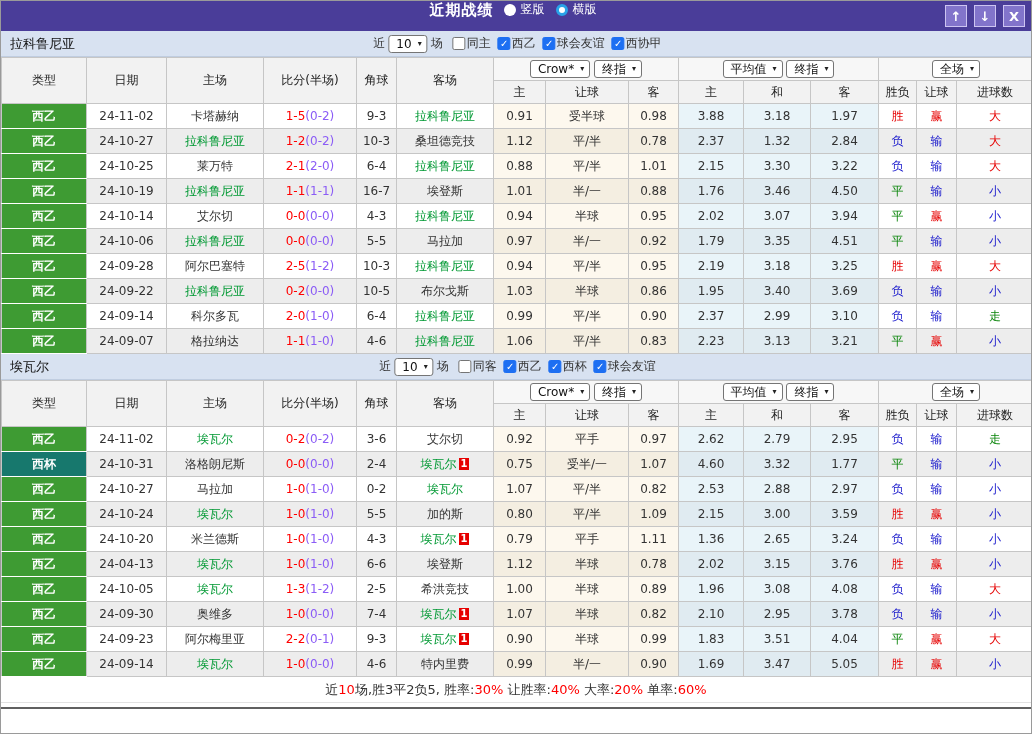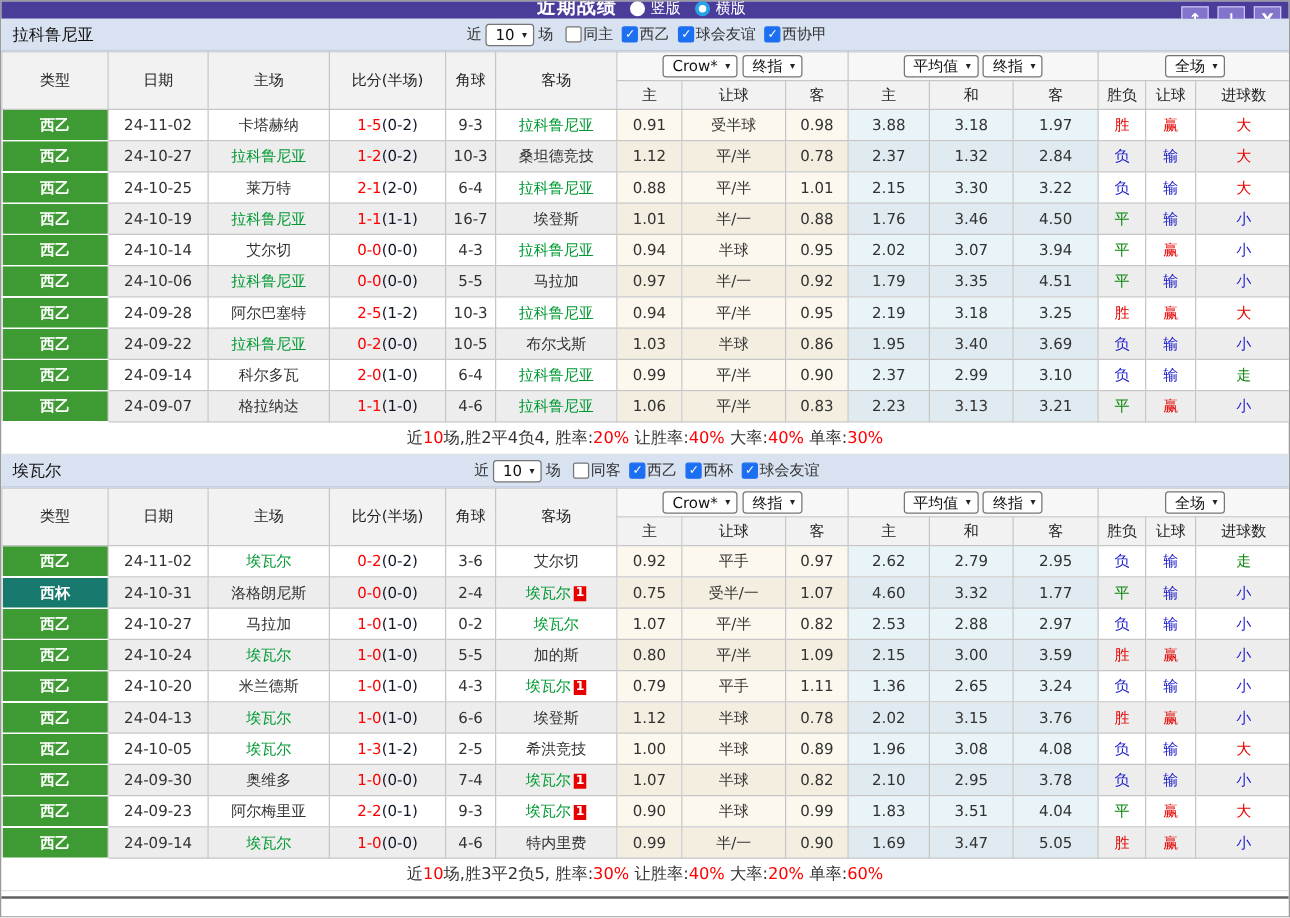--- a/index.html
+++ b/index.html
@@ -1,18 +1,18 @@
 <!DOCTYPE html>
 <html style="--titlebar: #4a3d99; --hl: #009933;"><head>
 <meta charset="utf-8">
 <style>
   html,body{margin:0;padding:0;background:#fff;font-family:"DejaVu Sans","Liberation Sans",sans-serif;}
   .window{width:1032px;height:734px;box-sizing:border-box;border:1px solid #9a9a9a;overflow:hidden;background:#fff;}
   
-  .titlebar{height:14px;background:var(--titlebar,#4a3d99);position:relative;display:flex;align-items:flex-end;justify-content:center;}
+  .titlebar{height:30px;background:var(--titlebar,#4a3d99);position:relative;display:flex;align-items:flex-start;justify-content:center;}
   .title{color:#fff;font-size:15px;font-weight:bold;letter-spacing:1px;}
   .radio-group{display:inline-flex;align-items:center;margin-left:10px;gap:5px;}
   .radio{width:12px;height:12px;border-radius:50%;background:#fff;display:inline-block;box-sizing:border-box;}
   .radio.ring{border:3.5px solid #29a3e8;}
   .rlbl{color:#fff;font-size:12px;margin-right:6px;}
   .win-buttons{position:absolute;right:6px;top:4px;display:flex;gap:7px;}
   .wbtn{width:22px;height:22px;background:#8274cb;border:1px solid #cdc4f2;color:#fff;display:flex;align-items:center;justify-content:center;font-size:13px;font-weight:bold;cursor:pointer;box-sizing:border-box;}
   
   .controls{height:25px;background:#d8e2f1;position:relative;display:flex;align-items:center;border-bottom:1px solid #c0cde0;}
   .team-name{margin-left:9px;font-size:13px;color:#111;}
@@ -32,21 +32,21 @@
   tbody td{height:25px;color:#333;background:#fff;}
   tbody tr:nth-child(even) td{background:#ededed;}
   tbody td.odds{background:#fdf8ee;}
   tbody tr:nth-child(even) td.odds{background:#f4eee1;}
   tbody td.avg{background:#e9f4f9;}
   tbody tr:nth-child(even) td.avg{background:#e0ebf1;}
   td.col-type{color:#fff;border-color:#fff #c6c6c6 #fff #c6c6c6;font-weight:bold;}
   tbody tr:nth-child(even) td.col-type{background:inherit;}
   .self{color:var(--hl,#009933);}
   .score{color:#ff0000;}
-  .half{color:#0f172a;}
+  .half{color:#8b5cf6;}
   .rc{display:inline-block;background:#e60000;color:#fff;font-size:10px;font-weight:bold;padding:0 2px;margin-left:2px;line-height:12px;vertical-align:1px;}
   .summary{height:25px;line-height:25px;text-align:center;font-size:13px;color:#333;white-space:pre;border-bottom:1px solid #e2e2e2;}
   .summary .red{color:#ff0000;}
   .footer{height:11px;}
   .footer .rule{border-top:2px solid #606060;margin-top:4px;}
 </style>
 </head>
 <body>
 
 <div class="window">
@@ -337,21 +337,20 @@
             <td class="odds">0.83</td>
             <td class="avg">2.23</td>
             <td class="avg">3.13</td>
             <td class="avg">3.21</td>
             <td class="res" style="color: rgb(10, 133, 10);">平</td>
             <td class="res" style="color: rgb(230, 0, 0);">赢</td>
             <td class="res" style="color: rgb(23, 23, 204);">小</td>
           </tr>
         </tbody>
     </table>
-    <div class="summary" id="summary-0"><span>近</span><span class="red">10</span><span>场,胜2平4负4, 胜率:</span><span class="red">20%</span><span> 让胜率:</span><span class="red">40%</span><span> 大率:</span><span class="red">40%</span><span> 单率:</span><span class="red">30%</span></div>
   </div>
 
   <div class="section">
     <div class="controls">
       <span class="team-name">埃瓦尔</span>
       <span class="filters">
         <span class="word">近</span>
         <span class="sel">
           <span>10</span>
           <span class="chev">▾</span>

